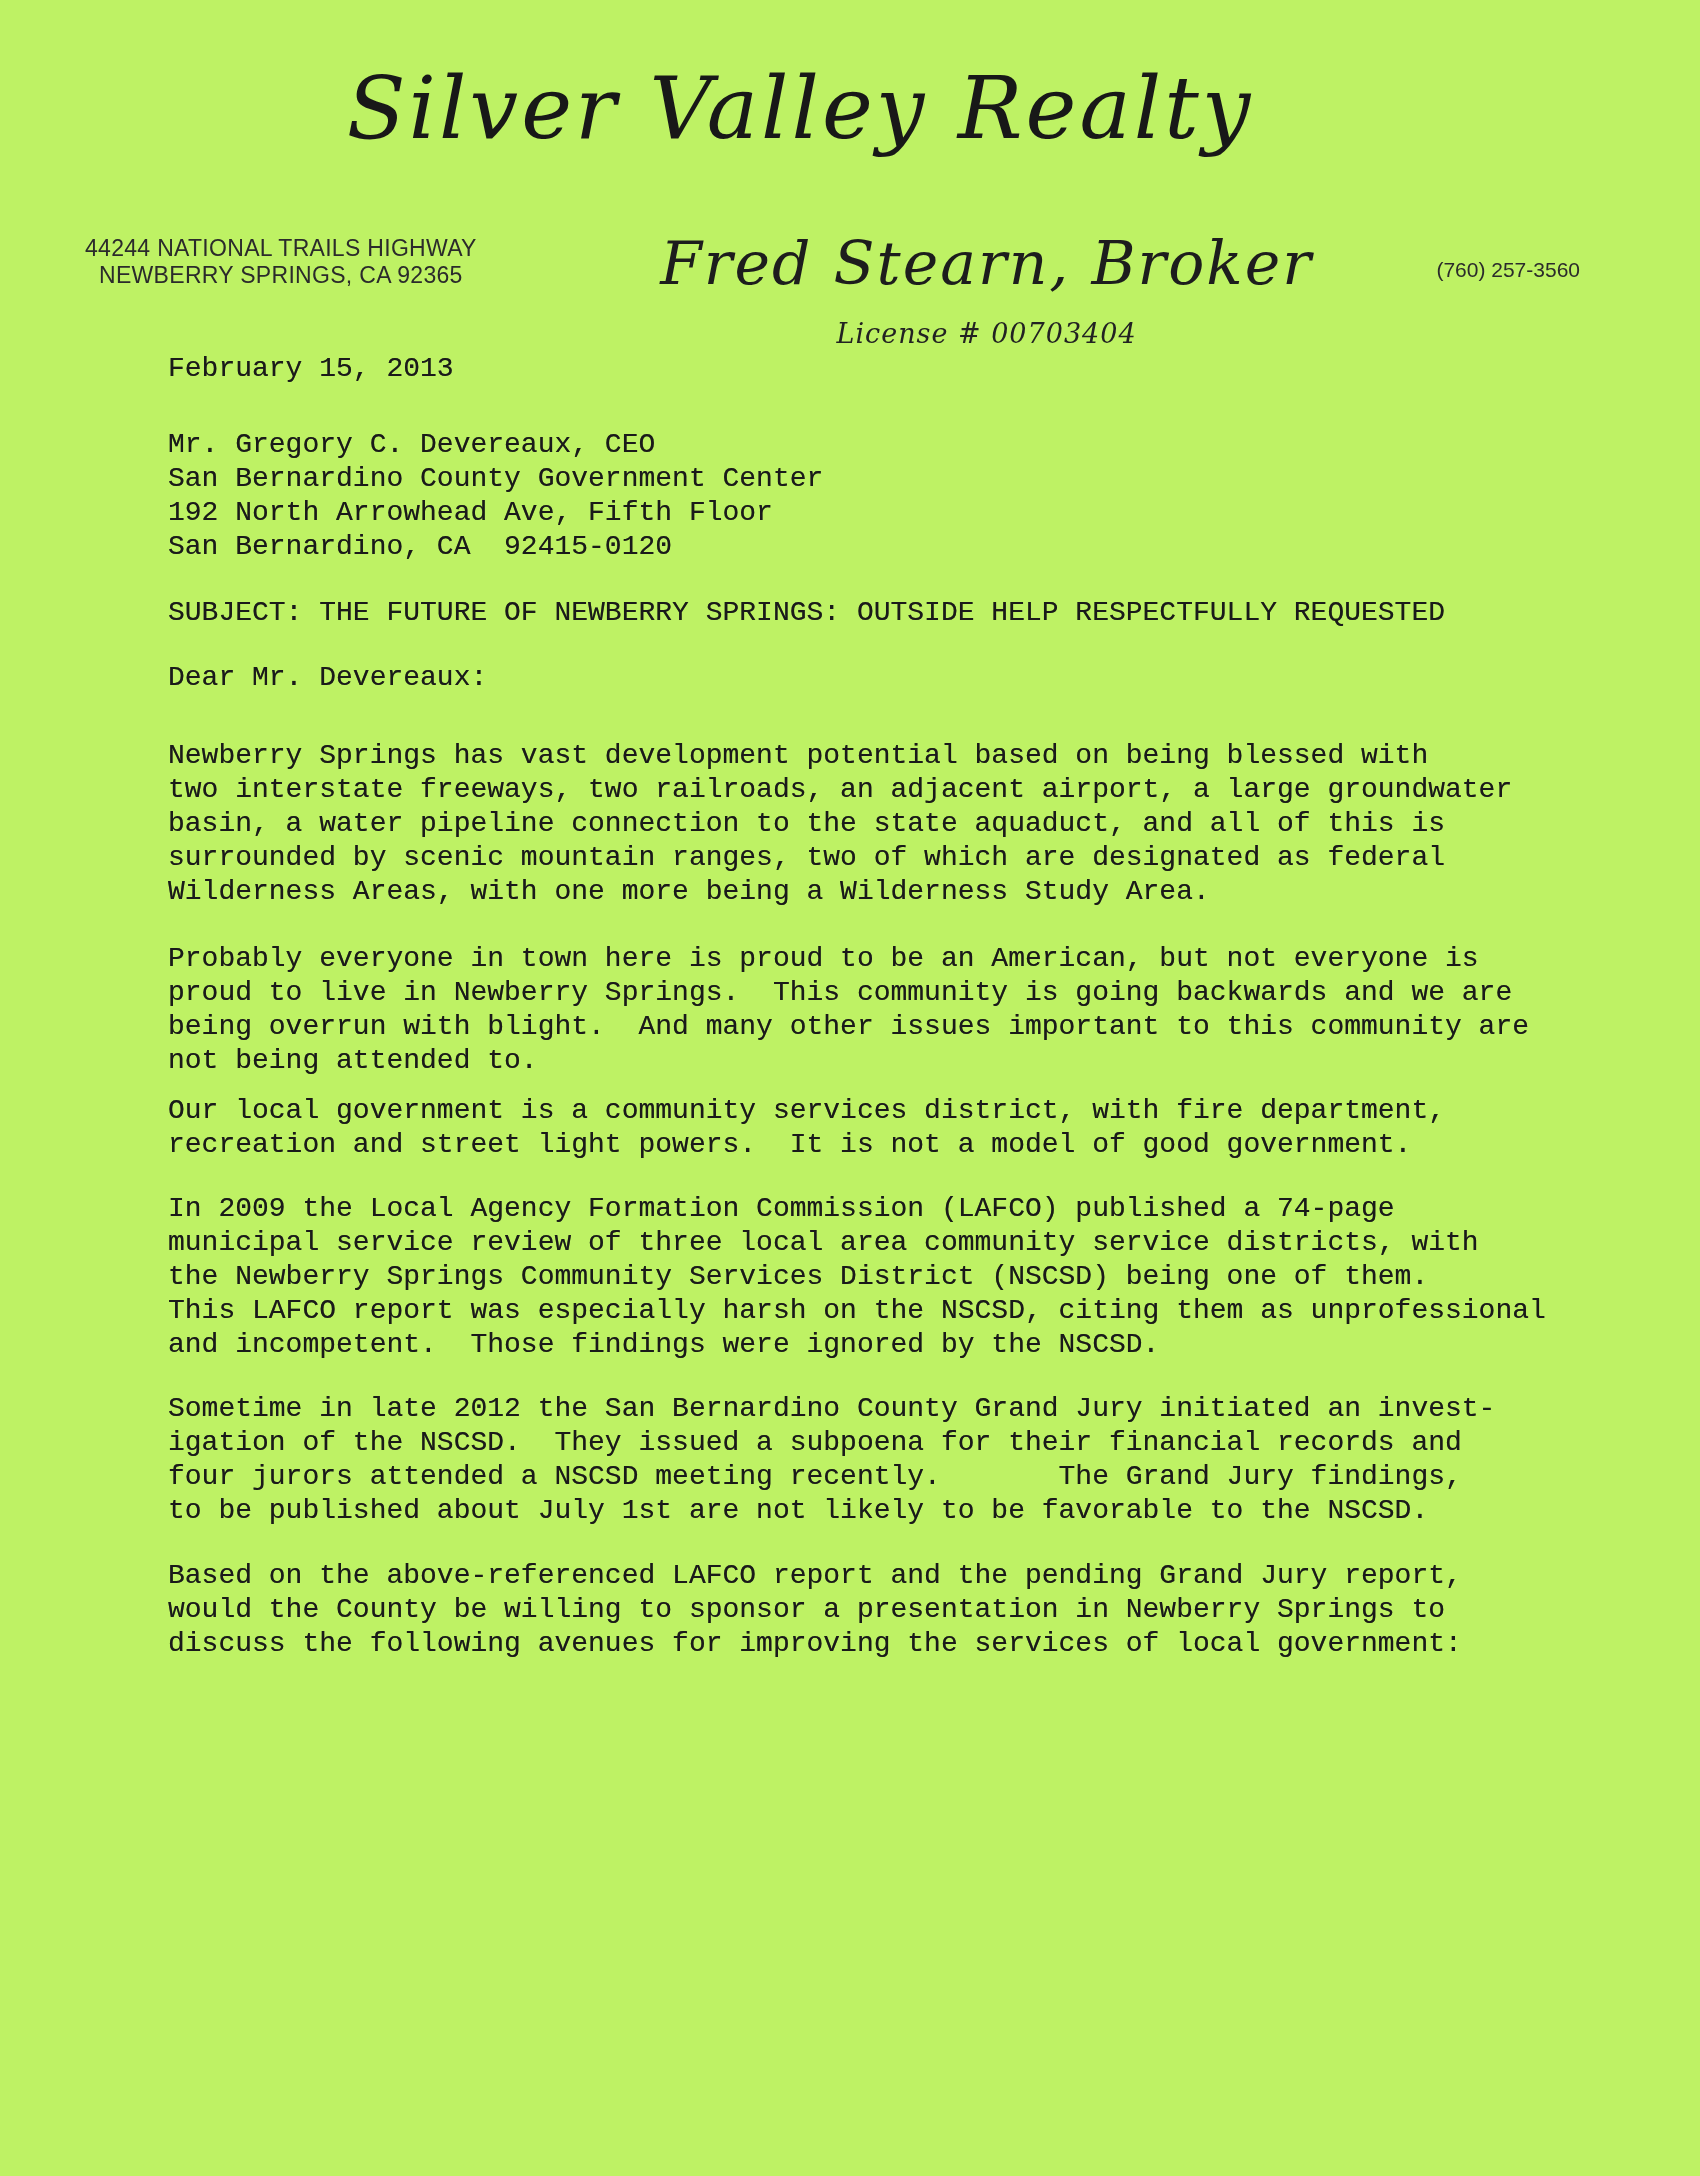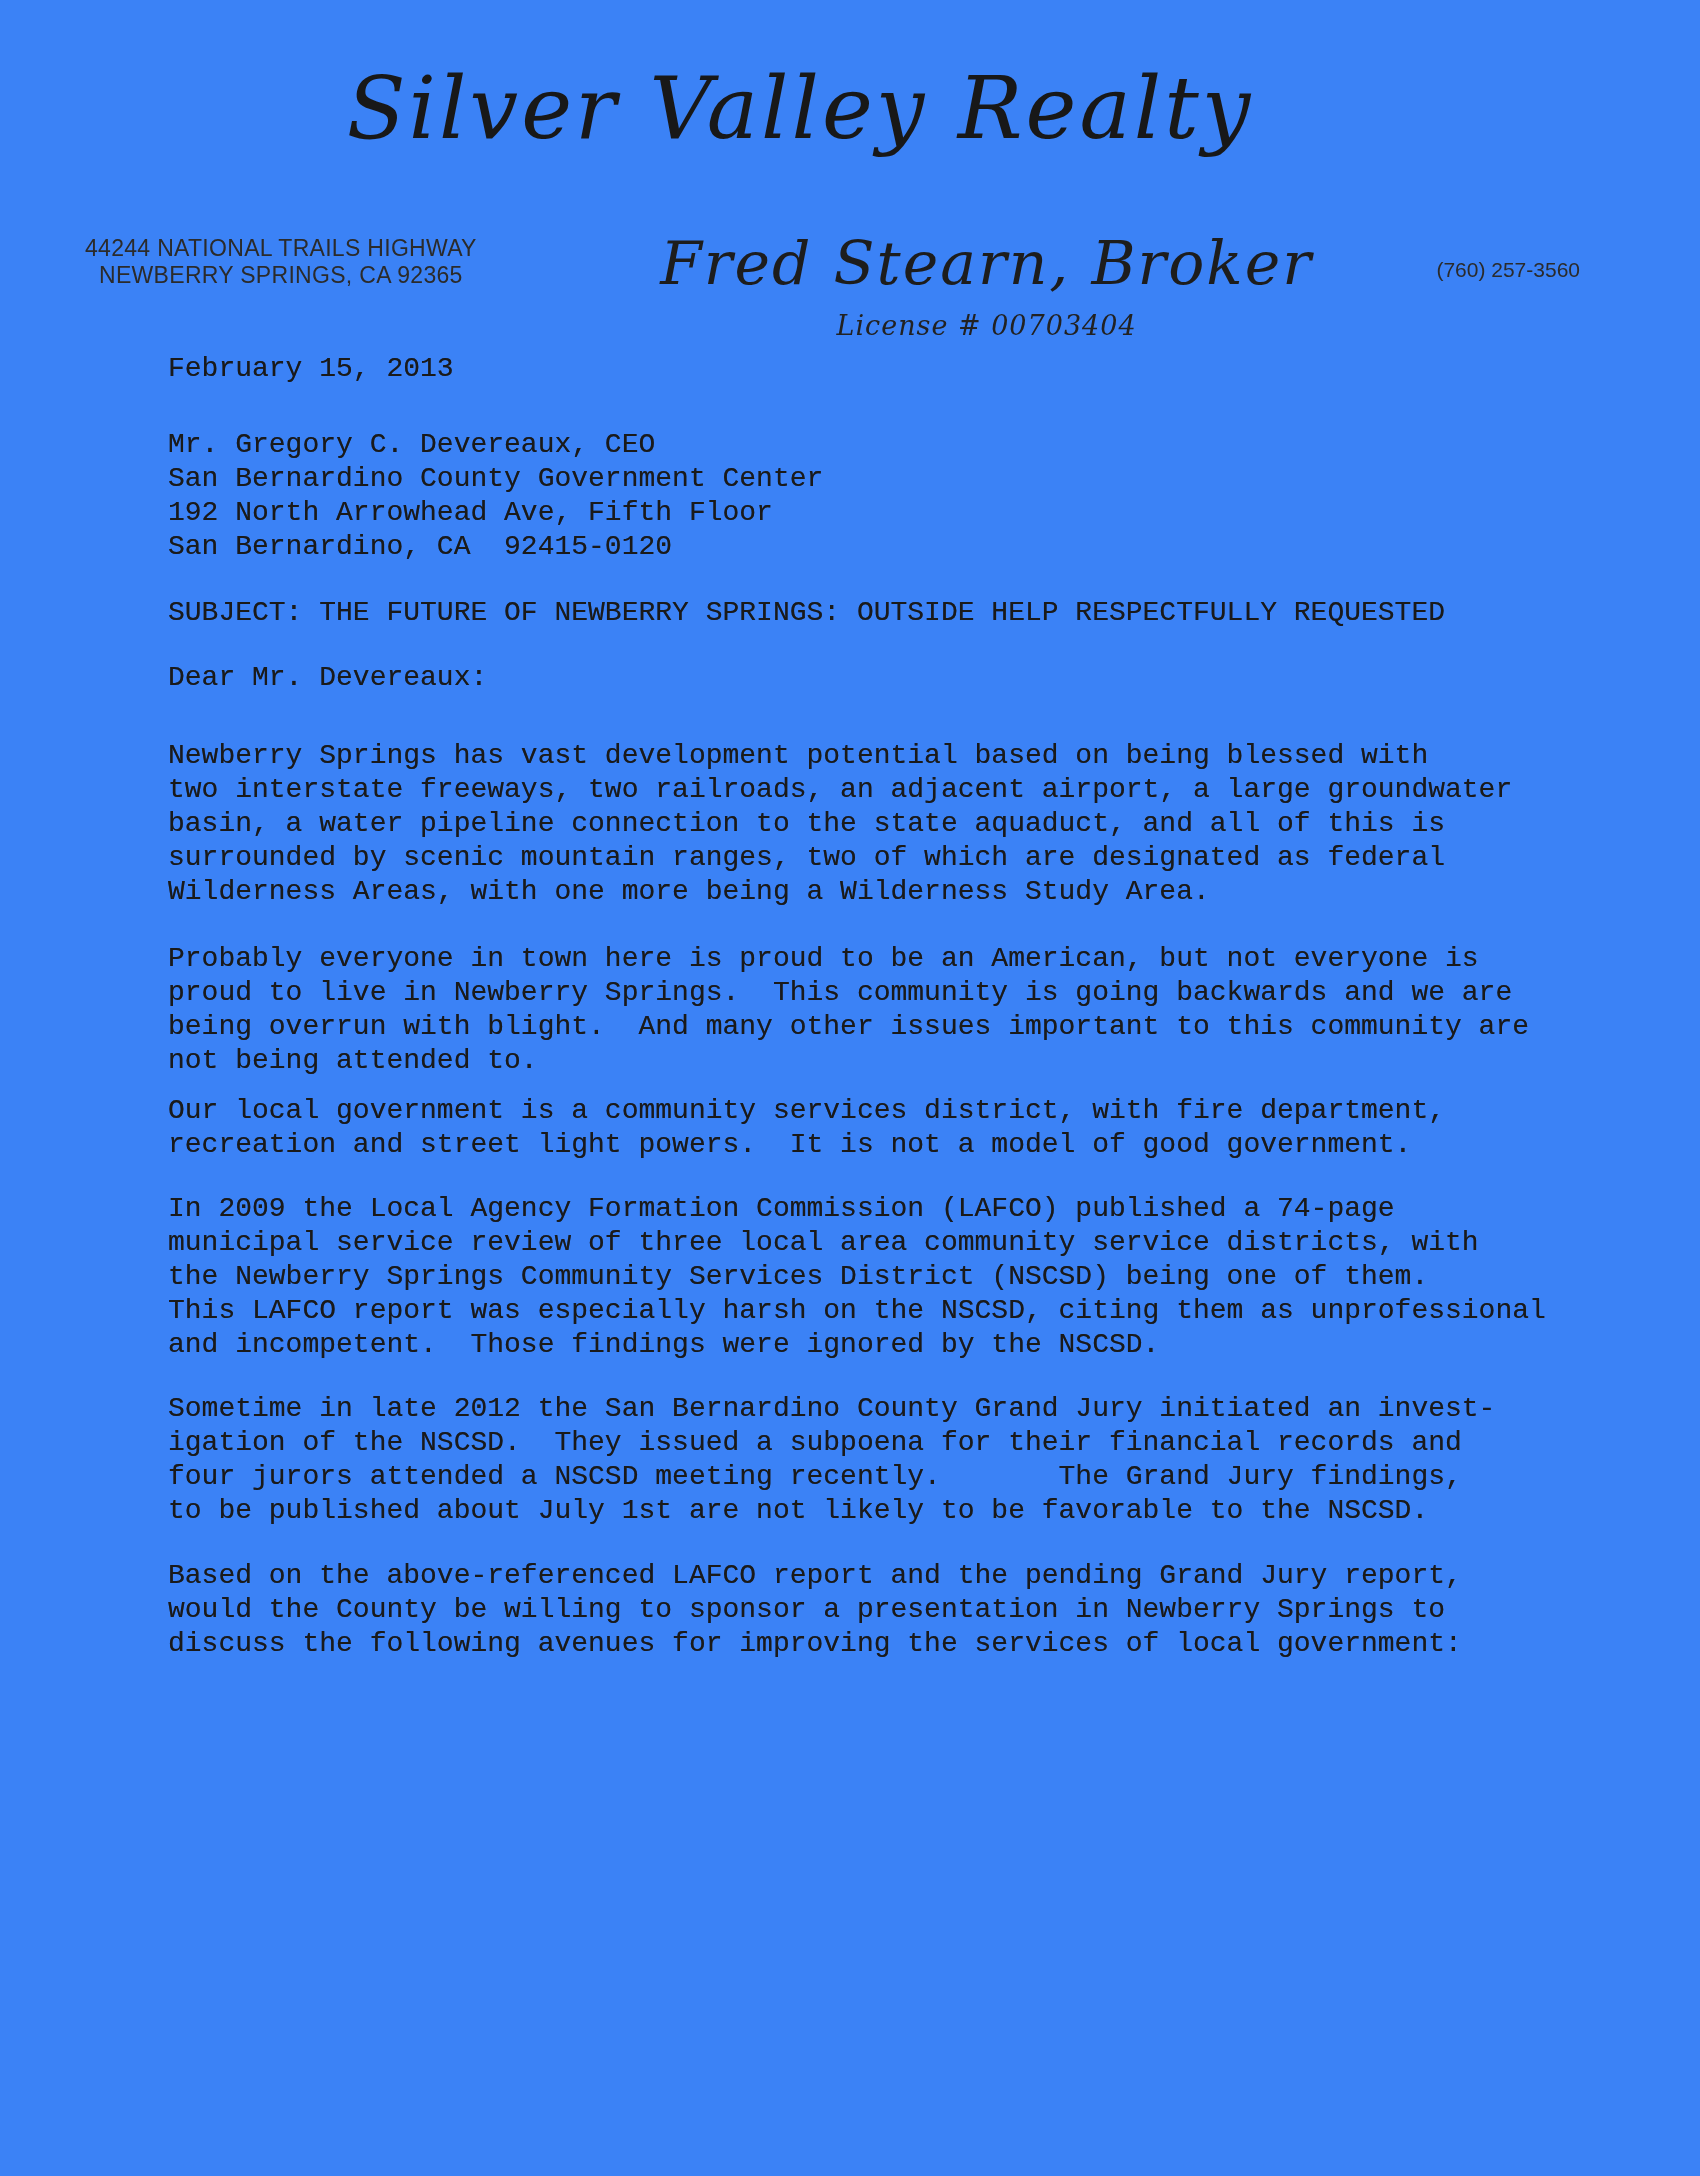--- a/index.html
+++ b/index.html
@@ -5,21 +5,21 @@
   html, body {
     margin: 0;
     padding: 0;
     background: #e8e8e8;
   }
   .page {
     position: relative;
     width: 1700px;
     height: 2176px;
     margin: 0 auto;
-    background: #3b82f6;
+    background: #bef264;
     color: #1c1c1c;
     overflow: hidden;
   }
   
   .company-name {
     position: absolute;
     top: 58px;
     left: 0;
     width: 1600px;
     text-align: center;
@@ -60,21 +60,21 @@
     letter-spacing: 2px;
     color: #1d1d1d;
     white-space: nowrap;
   }
   .license {
     font-family: "DejaVu Serif", serif;
     font-style: italic;
     font-size: 27px;
     letter-spacing: 1px;
     color: #222;
-    margin-top: 12px;
+    margin-top: 20px;
     text-align: center;
   }
   .lh-phone {
     font-family: "Liberation Sans", sans-serif;
     font-size: 21px;
     color: #2b2b2b;
     margin-top: 30px;
     white-space: nowrap;
   }
   

